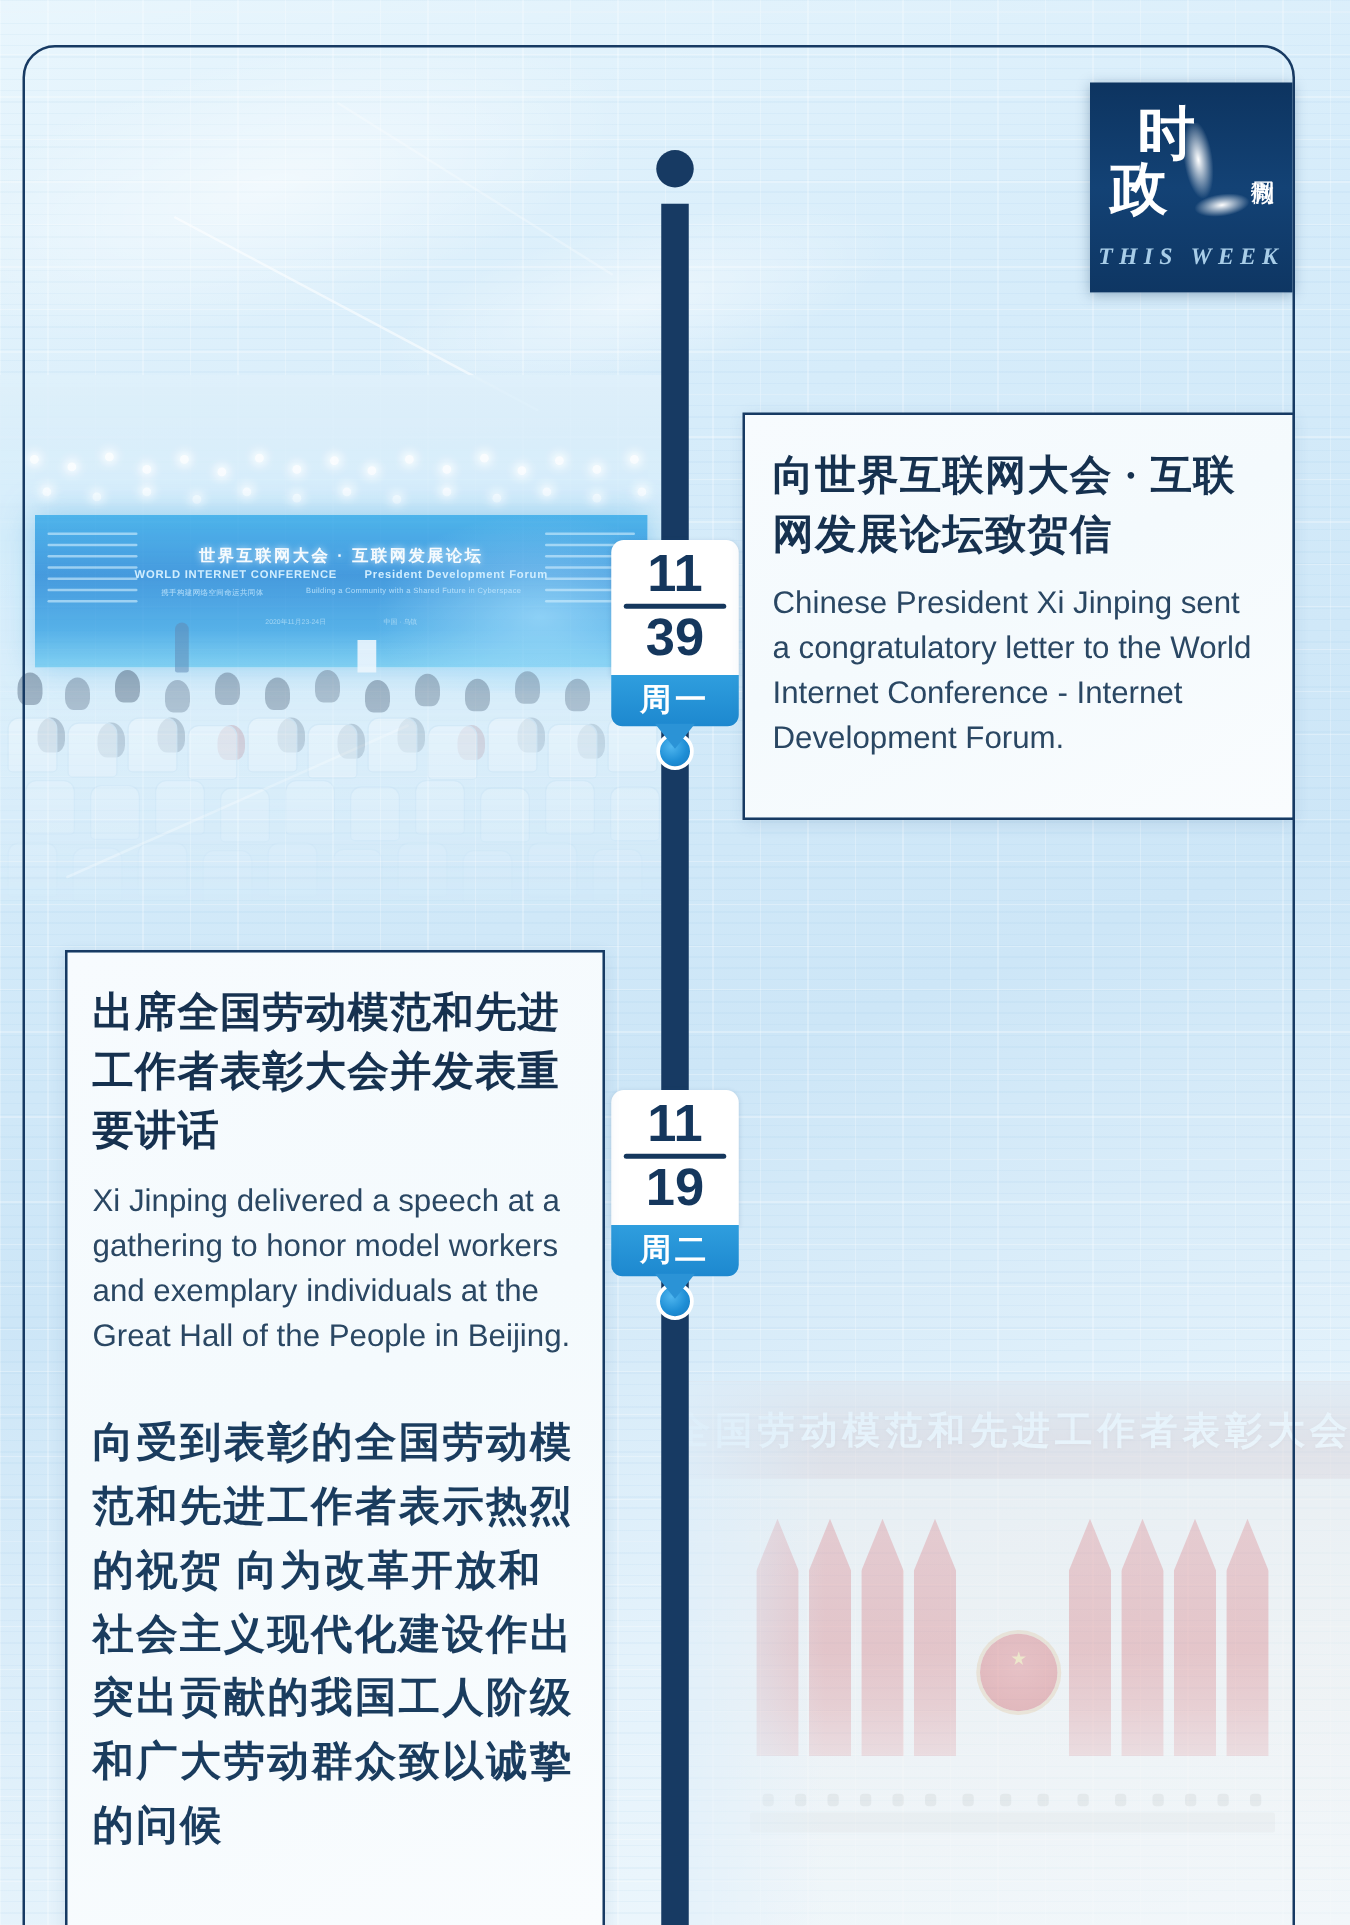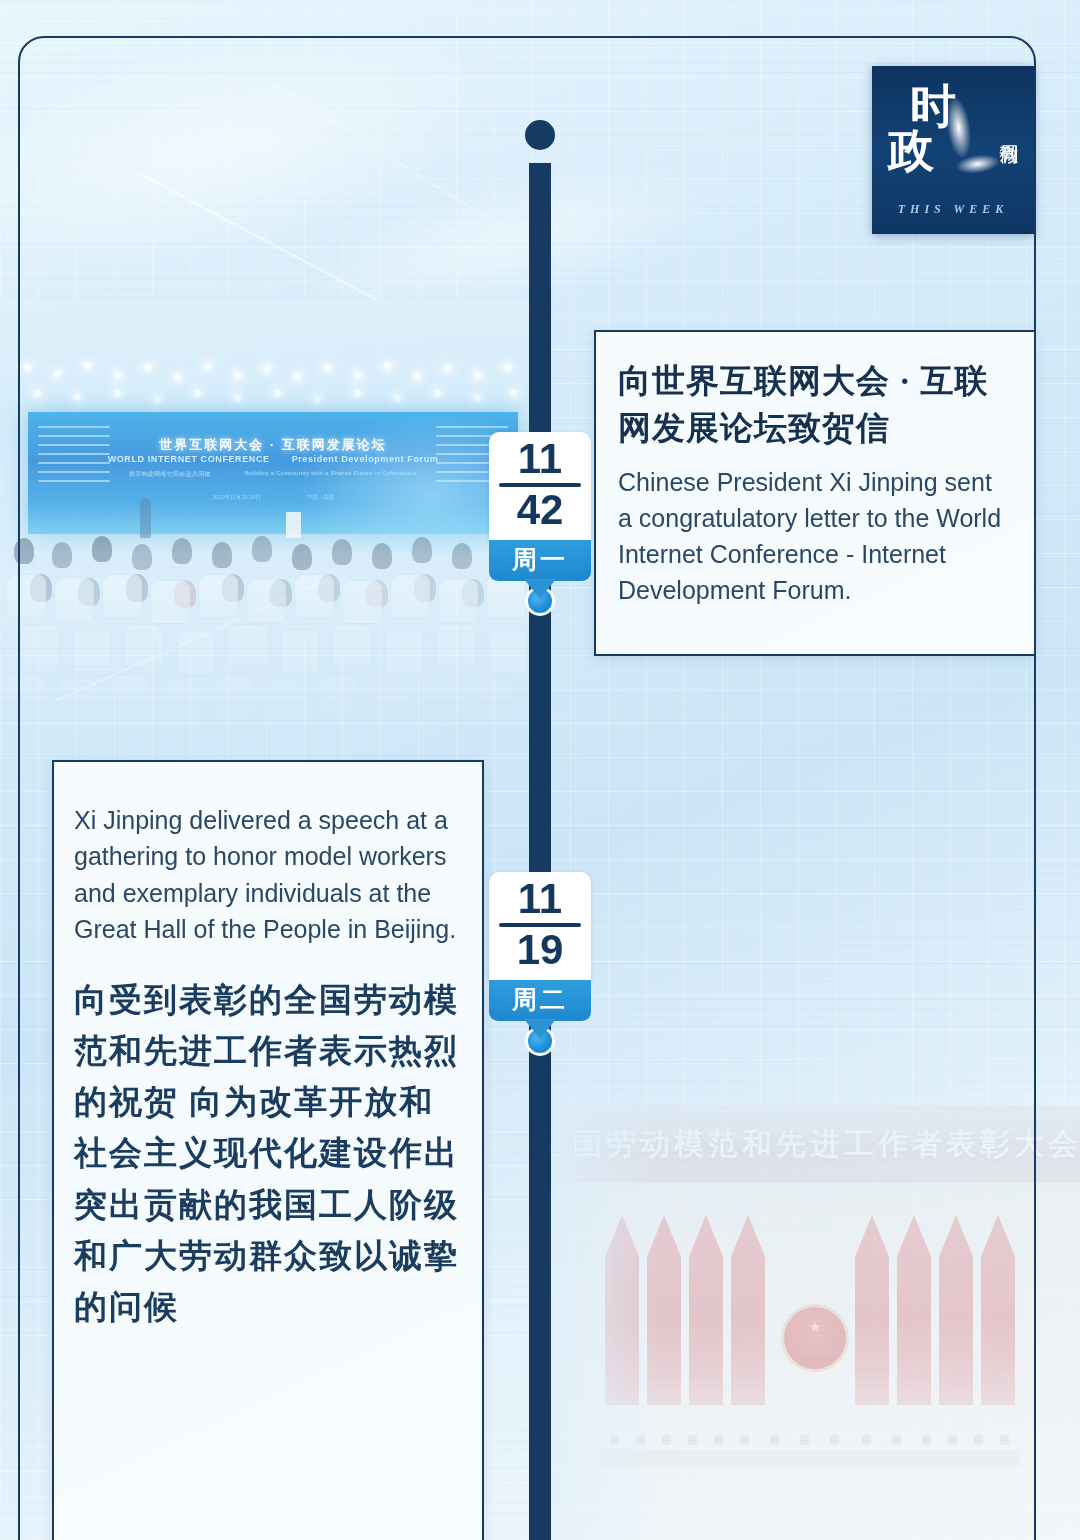--- a/index.html
+++ b/index.html
@@ -172,21 +172,21 @@
     transform:rotate(-8deg);
   }
   .logo-vertical {
     position:absolute; right:12px; top:16px; width:26px;
     color:#ffffff; font-family:"Liberation Serif", serif; font-size:19px;
     line-height:1.32; text-align:center; writing-mode:vertical-rl; height:96px;
   }
   .logo-en {
     position:absolute; left:0; right:0; bottom:17px; text-align:center;
     color:#a8cde8; font-family:"Liberation Serif", serif; font-style:italic;
-    font-weight:bold; font-size:12px; letter-spacing:5px;
+    font-weight:bold; font-size:19px; letter-spacing:5px;
   }
 
   
   .tl-bar {
     position:absolute; left:529px; top:163px; width:22px; height:1377px;
     background:#173a63;
   }
   .tl-cap {
     position:absolute; left:525px; top:120px; width:30px; height:30px;
     border-radius:50%; background:#173a63;
@@ -241,21 +241,21 @@
   .card-quote {
     font-family:"Liberation Serif", serif; font-weight:bold;
     color:#1a3c5e; font-size:33px; line-height:1.55; letter-spacing:2px;
   }
 
   #card1 { left:594px; top:330px; width:442px; height:326px; padding:26px 22px 0 22px; }
   #card1 .card-en-body { margin-top:12px; }
 
   #card2 { left:52px; top:760px; width:432px; height:790px; padding:26px 20px 0 20px; }
   #card2 .card-en-body { margin-top:14px; }
-  #card2 .card-quote { margin-top:28px; }
+  #card2 .card-quote { margin-top:42px; }
 </style>
 </head>
 <body>
 
 <div id="page">
 
   <div class="bg-texture"></div>
   <div class="bg-swoosh"></div>
   <div class="bg-streak" style="left:120px;top:250px;width:330px;transform:rotate(28deg);"></div>
   <div class="bg-streak" style="left:250px;top:150px;width:260px;transform:rotate(32deg);opacity:.5;"></div>
@@ -448,21 +448,21 @@
 
   <div class="tl-cap"></div>
   <div class="tl-bar"></div>
   <div class="tl-dot" style="top:586px"></div>
   <div class="tl-dot" style="top:1026px"></div>
 
   <div class="date-badge" style="left:489px;top:432px">
     <div class="db-box">
       <div class="db-month">11</div>
       <div class="db-rule"></div>
-      <div class="db-day">42</div>
+      <div class="db-day">39</div>
     </div>
     <div class="db-week">周一</div>
     <div class="db-arrow"></div>
   </div>
 
   <div class="date-badge" style="left:489px;top:872px">
     <div class="db-box">
       <div class="db-month">11</div>
       <div class="db-rule"></div>
       <div class="db-day">19</div>
@@ -470,17 +470,18 @@
     <div class="db-week">周二</div>
     <div class="db-arrow"></div>
   </div>
 
   <div class="card" id="card1">
     <div class="card-cn-title">向世界互联网大会 · 互联网发展论坛致贺信</div>
     <div class="card-en-body">Chinese President Xi Jinping sent a congratulatory letter to the World Internet Conference - Internet Development Forum.</div>
   </div>
 
   <div class="card" id="card2">
+    <div class="card-cn-title">出席全国劳动模范和先进工作者表彰大会并发表重要讲话</div>
     <div class="card-en-body">Xi Jinping delivered a speech at a gathering to honor model workers and exemplary individuals at the Great Hall of the People in Beijing.</div>
     <div class="card-quote">向受到表彰的全国劳动模范和先进工作者表示热烈的祝贺 向为改革开放和社会主义现代化建设作出突出贡献的我国工人阶级和广大劳动群众致以诚挚的问候</div>
   </div>
 
 </div>
 
 </body></html>

